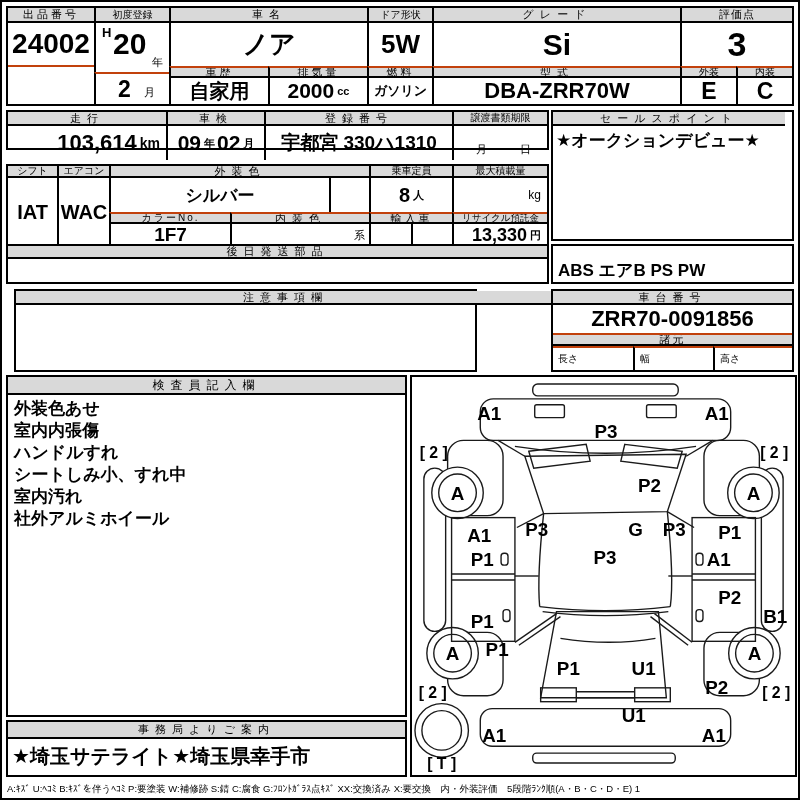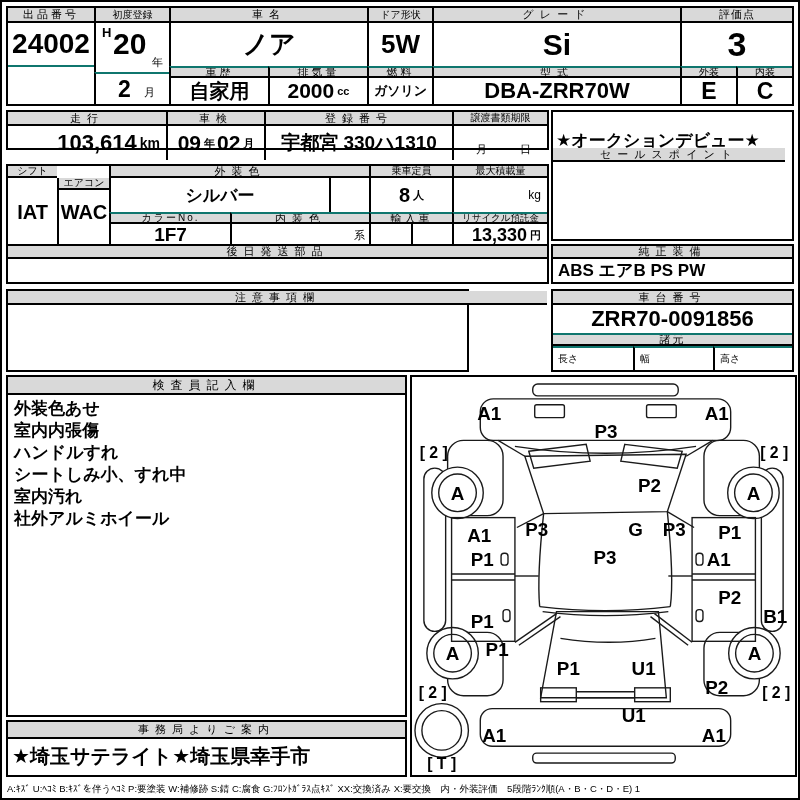--- a/index.html
+++ b/index.html
@@ -6,21 +6,21 @@
   .sheet{position:relative;width:800px;height:800px;background:#fff;border:2px solid #000;box-sizing:border-box;
          font-family:"Liberation Sans","DejaVu Sans",sans-serif;color:#000;overflow:hidden;}
   .abs{position:absolute;box-sizing:border-box;}
   .box{border:2px solid #000;background:#fff;}
   .hd{background:#d9d9d9;border-bottom:2px solid #000;display:flex;align-items:center;justify-content:center;
       font-size:11px;letter-spacing:3px;white-space:nowrap;overflow:hidden;}
   .hd.tight{letter-spacing:0;font-size:10px;}
   .hd.wide{letter-spacing:6px;}
   .v{display:flex;align-items:center;justify-content:center;font-weight:bold;white-space:nowrap;overflow:hidden;}
   .bl{border-left:2px solid #000;}
-  .bt{border-top:2px solid #0f766e;}
+  .bt{border-top:2px solid #c2410c;}
   .unit{font-size:11px;font-weight:bold;margin-left:3px;}
   .right{justify-content:flex-end;padding-right:6px;}
   .left{justify-content:flex-start;padding-left:5px;}
   .notes{font-weight:bold;font-size:17px;line-height:22px;}
   .legend{font-size:9.5px;white-space:nowrap;}
   svg text{font-family:"Liberation Sans","DejaVu Sans",sans-serif;font-weight:bold;font-size:19px;text-anchor:middle;fill:#000;}
   svg text.sm{font-size:16px;}
   svg .s{fill:none;stroke:#1a1a1a;stroke-width:1.4;}
   svg .sw{fill:#fff;stroke:#1a1a1a;stroke-width:1.4;}
 </style>
@@ -89,27 +89,27 @@
     <div class="abs hd bl wide" style="left:256px;top:0;width:188px;height:14px;">登録番号</div>
     <div class="abs bl v" style="left:256px;top:14px;width:188px;height:34px;font-size:19px;">宇都宮 330ハ1310</div>
     <div class="abs hd bl tight" style="left:444px;top:0;width:95px;height:14px;">譲渡書類期限</div>
     <div class="abs bl" style="left:444px;top:14px;width:95px;height:34px;">
       <span class="abs" style="left:22px;bottom:3px;font-size:11px;">月</span>
       <span class="abs" style="right:16px;bottom:3px;font-size:11px;">日</span>
     </div>
   </div>
 
   <div class="abs box" style="left:549px;top:108px;width:243px;height:131px;">
-    <div class="abs hd wide" style="left:0;top:0;width:232px;height:14px;margin-top:36px;">セールスポイント</div>
+    <div class="abs hd wide" style="left:0;top:0;width:232px;height:14px;">セールスポイント</div>
     <div class="abs" style="left:3px;top:17px;font-size:17px;font-weight:bold;white-space:nowrap;">★オークションデビュー★</div>
   </div>
 
   <div class="abs box" style="left:4px;top:162px;width:543px;height:84px;">
     <div class="abs hd tight" style="left:0;top:0;width:49px;height:12px;">シフト</div>
-    <div class="abs hd bl tight" style="left:49px;top:0;width:52px;height:12px;margin-top:12px;">エアコン</div>
+    <div class="abs hd bl tight" style="left:49px;top:0;width:52px;height:12px;">エアコン</div>
     <div class="abs v" style="left:0;top:12px;width:49px;height:68px;font-size:20px;">IAT</div>
     <div class="abs bl v" style="left:49px;top:12px;width:52px;height:68px;font-size:20px;">WAC</div>
 
     <div class="abs hd bl wide" style="left:101px;top:0;width:260px;height:12px;">外装色</div>
     <div class="abs hd bl tight" style="left:361px;top:0;width:83px;height:12px;">乗車定員</div>
     <div class="abs hd bl tight" style="left:444px;top:0;width:95px;height:12px;">最大積載量</div>
     <div class="abs bl v" style="left:101px;top:12px;width:220px;height:34px;font-size:17px;">シルバー</div>
     <div class="abs bl" style="left:321px;top:12px;width:40px;height:34px;"></div>
     <div class="abs bl v" style="left:361px;top:12px;width:83px;height:34px;font-size:20px;">
       <span>8</span>
@@ -134,25 +134,24 @@
       <span>13,330</span>
       <span class="unit">円</span>
     </div>
   </div>
 
   <div class="abs box" style="left:4px;top:242px;width:543px;height:40px;">
     <div class="abs hd wide" style="left:0;top:0;width:539px;height:13px;">後日発送部品</div>
   </div>
 
   <div class="abs box" style="left:549px;top:242px;width:243px;height:40px;">
-    <div class="abs hd wide" style="left:0;top:0;width:239px;height:13px;">純正装備</div>
     <div class="abs v left" style="left:0;top:13px;width:239px;height:23px;font-size:17px;">ABS エアB PS PW</div>
   </div>
 
-  <div class="abs box" style="left:4px;top:287px;width:463px;height:83px;padding-left:32px;">
+  <div class="abs box" style="left:12px;top:287px;width:463px;height:83px;padding-left:32px;">
     <div class="abs hd wide" style="left:0;top:0;width:539px;height:14px;">注意事項欄</div>
   </div>
 
   <div class="abs box" style="left:549px;top:287px;width:243px;height:83px;">
     <div class="abs hd wide" style="left:0;top:0;width:239px;height:14px;">車台番号</div>
     <div class="abs v" style="left:0;top:14px;width:239px;height:28px;font-size:22px;">ZRR70-0091856</div>
     <div class="abs hd bt" style="left:0;top:42px;width:239px;height:13px;letter-spacing:2px;">諸元</div>
     <div class="abs bt left" style="left:0;top:55px;width:80px;height:24px;font-size:10px;display:flex;align-items:center;">長さ</div>
     <div class="abs bt bl left" style="left:80px;top:55px;width:80px;height:24px;font-size:10px;display:flex;align-items:center;">幅</div>
     <div class="abs bt bl left" style="left:160px;top:55px;width:79px;height:24px;font-size:10px;display:flex;align-items:center;">高さ</div>

